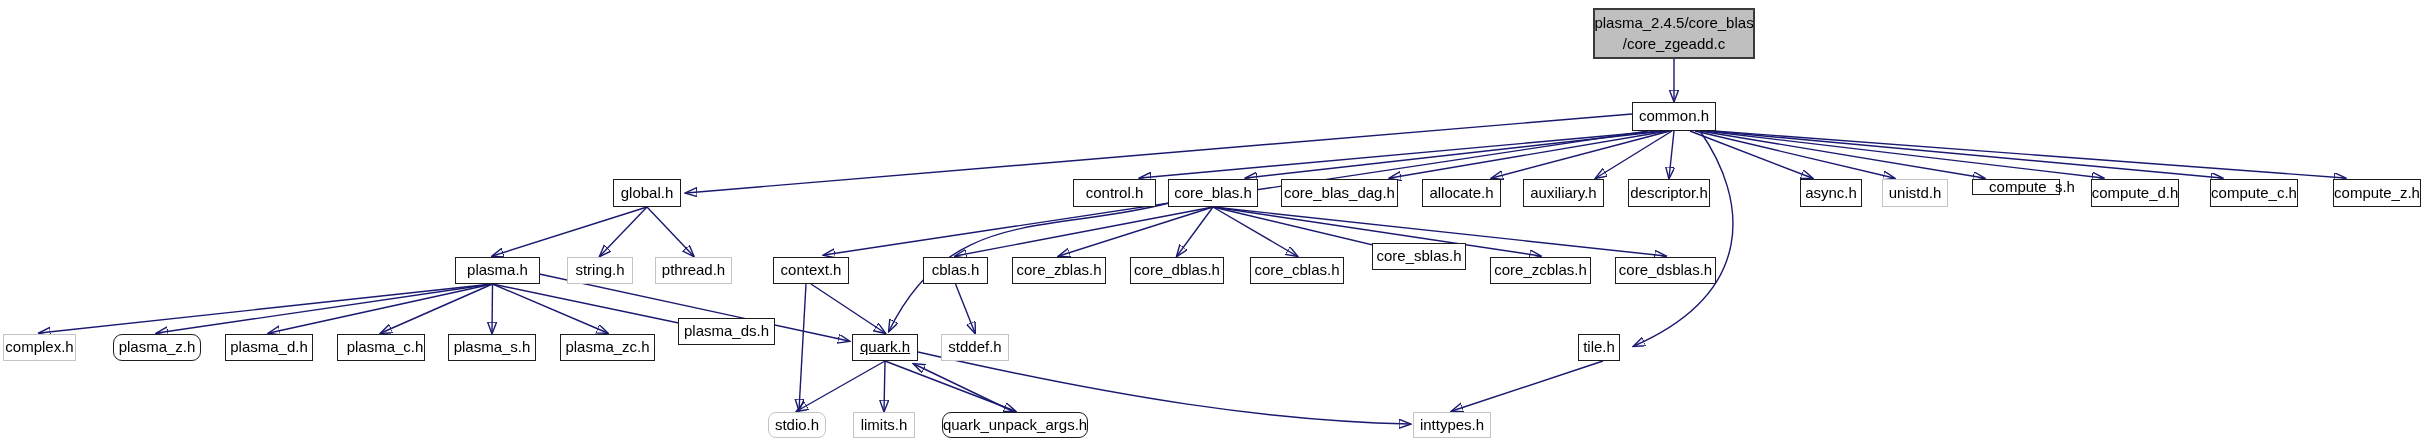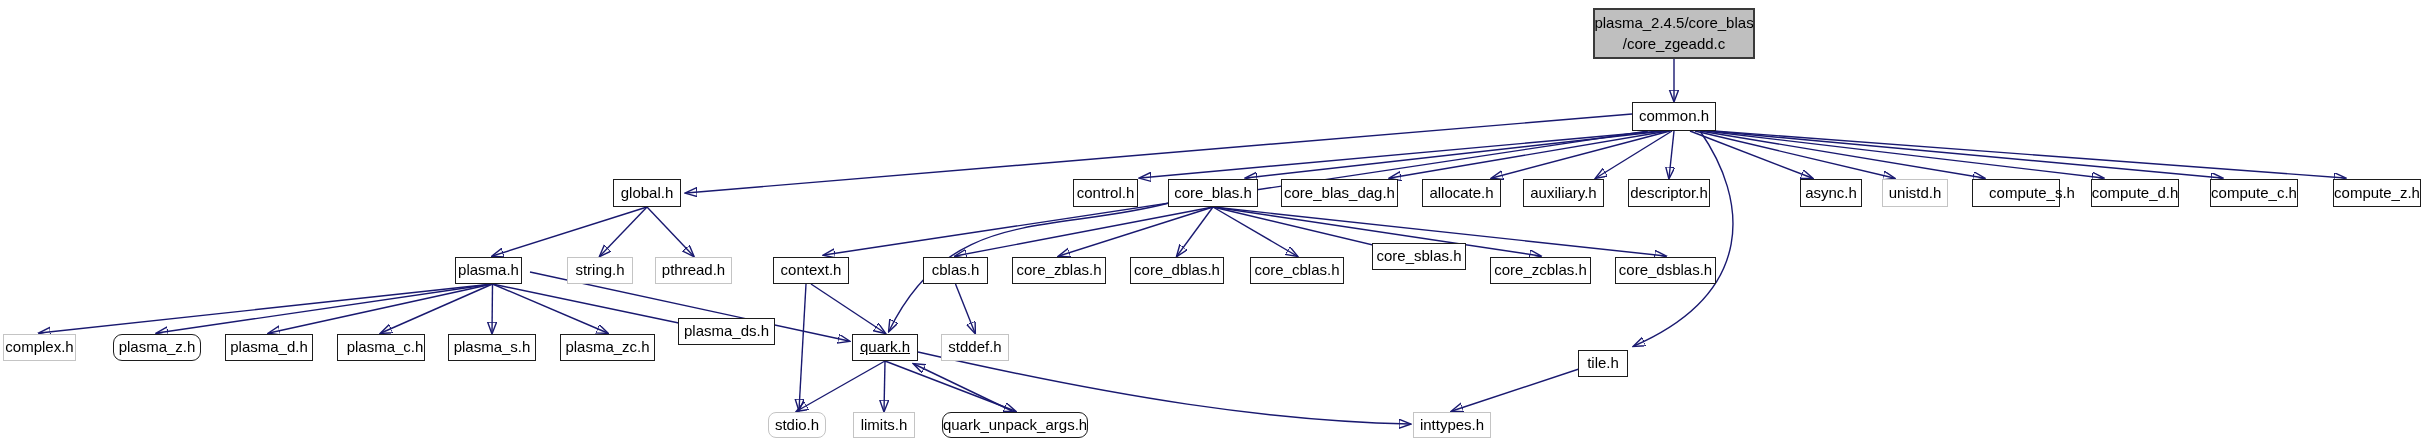--- a/index.html
+++ b/index.html
@@ -73,51 +73,51 @@
         <path d="M 918 352 C 1120 398 1270 421 1410 424" marker-end="url(#arrow)"></path>
         <path d="M 1012 411 L 914 364" marker-end="url(#arrow)"></path>
         <path d="M 1603 361 L 1452 411" marker-end="url(#arrow)"></path>
       </g>
   </svg>
   <div id="nodes">
       <div class="node root" style="left: 1593px; top: 8px; width: 162px; height: 51px;">plasma_2.4.5/core_blas
 /core_zgeadd.c</div>
       <div class="node" style="left: 1632px; top: 102px; width: 84px; height: 29px;">common.h</div>
       <div class="node" style="left: 613px; top: 179px; width: 68px; height: 28px;">global.h</div>
-      <div class="node" style="left: 1073px; top: 179px; width: 65px; height: 28px;">control.h</div>
+      <div class="node" style="left: 1073px; top: 179px; width: 83px; height: 28px;">control.h</div>
       <div class="node" style="left: 1168px; top: 179px; width: 90px; height: 28px;">core_blas.h</div>
       <div class="node" style="left: 1281px; top: 179px; width: 117px; height: 28px;">core_blas_dag.h</div>
       <div class="node" style="left: 1422px; top: 179px; width: 79px; height: 28px;">allocate.h</div>
       <div class="node" style="left: 1523px; top: 179px; width: 81px; height: 28px;">auxiliary.h</div>
       <div class="node" style="left: 1628px; top: 179px; width: 82px; height: 28px;">descriptor.h</div>
       <div class="node" style="left: 1800px; top: 179px; width: 62px; height: 28px;">async.h</div>
       <div class="node external" style="left: 1882px; top: 179px; width: 66px; height: 28px;">unistd.h</div>
-      <div class="node" style="left: 1972px; top: 179px; width: 88px; height: 28px; padding-left: 32px;">compute_s.h</div>
+      <div class="node" style="left: 1972px; top: 179px; width: 88px; height: 16px; padding-left: 32px;">compute_s.h</div>
       <div class="node" style="left: 2091px; top: 179px; width: 88px; height: 28px;">compute_d.h</div>
       <div class="node" style="left: 2210px; top: 179px; width: 88px; height: 28px;">compute_c.h</div>
       <div class="node" style="left: 2333px; top: 179px; width: 88px; height: 28px;">compute_z.h</div>
-      <div class="node" style="left: 455px; top: 257px; width: 67px; height: 27px; text-align: right;">plasma.h</div>
+      <div class="node" style="left: 455px; top: 257px; width: 85px; height: 27px; text-align: right;">plasma.h</div>
       <div class="node external" style="left: 567px; top: 257px; width: 66px; height: 27px;">string.h</div>
       <div class="node external" style="left: 655px; top: 257px; width: 77px; height: 27px;">pthread.h</div>
       <div class="node" style="left: 773px; top: 257px; width: 76px; height: 27px;">context.h</div>
       <div class="node" style="left: 923px; top: 257px; width: 65px; height: 27px;">cblas.h</div>
       <div class="node" style="left: 1012px; top: 257px; width: 94px; height: 27px;">core_zblas.h</div>
       <div class="node" style="left: 1130px; top: 257px; width: 94px; height: 27px;">core_dblas.h</div>
       <div class="node" style="left: 1250px; top: 257px; width: 94px; height: 27px;">core_cblas.h</div>
       <div class="node" style="left: 1372px; top: 243px; width: 94px; height: 27px;">core_sblas.h</div>
       <div class="node" style="left: 1490px; top: 257px; width: 101px; height: 27px;">core_zcblas.h</div>
       <div class="node" style="left: 1615px; top: 257px; width: 101px; height: 27px;">core_dsblas.h</div>
       <div class="node external" style="left: 3px; top: 334px; width: 73px; height: 27px;">complex.h</div>
       <div class="node" style="left: 113px; top: 334px; width: 88px; height: 27px; border-radius: 9px;">plasma_z.h</div>
       <div class="node" style="left: 225px; top: 334px; width: 88px; height: 27px;">plasma_d.h</div>
       <div class="node" style="left: 337px; top: 334px; width: 88px; height: 27px; padding-left: 8px;">plasma_c.h</div>
       <div class="node" style="left: 448px; top: 334px; width: 88px; height: 27px;">plasma_s.h</div>
       <div class="node" style="left: 560px; top: 334px; width: 95px; height: 27px;">plasma_zc.h</div>
       <div class="node" style="left: 678px; top: 318px; width: 97px; height: 27px;">plasma_ds.h</div>
       <div class="node" style="left: 852px; top: 334px; width: 66px; height: 27px; text-decoration: underline;">quark.h</div>
       <div class="node external" style="left: 941px; top: 334px; width: 68px; height: 27px;">stddef.h</div>
-      <div class="node" style="left: 1578px; top: 350px; width: 50px; height: 27px;">tile.h</div>
+      <div class="node" style="left: 1578px; top: 334px; width: 42px; height: 27px;">tile.h</div>
       <div class="node external" style="left: 768px; top: 412px; width: 58px; height: 26px; border-radius: 8px;">stdio.h</div>
       <div class="node external" style="left: 853px; top: 412px; width: 62px; height: 26px;">limits.h</div>
       <div class="node" style="left: 942px; top: 412px; width: 146px; height: 26px; border-radius: 9px;">quark_unpack_args.h</div>
       <div class="node external" style="left: 1413px; top: 412px; width: 78px; height: 26px;">inttypes.h</div>
     </div>
 </div>
 
 </body></html>

